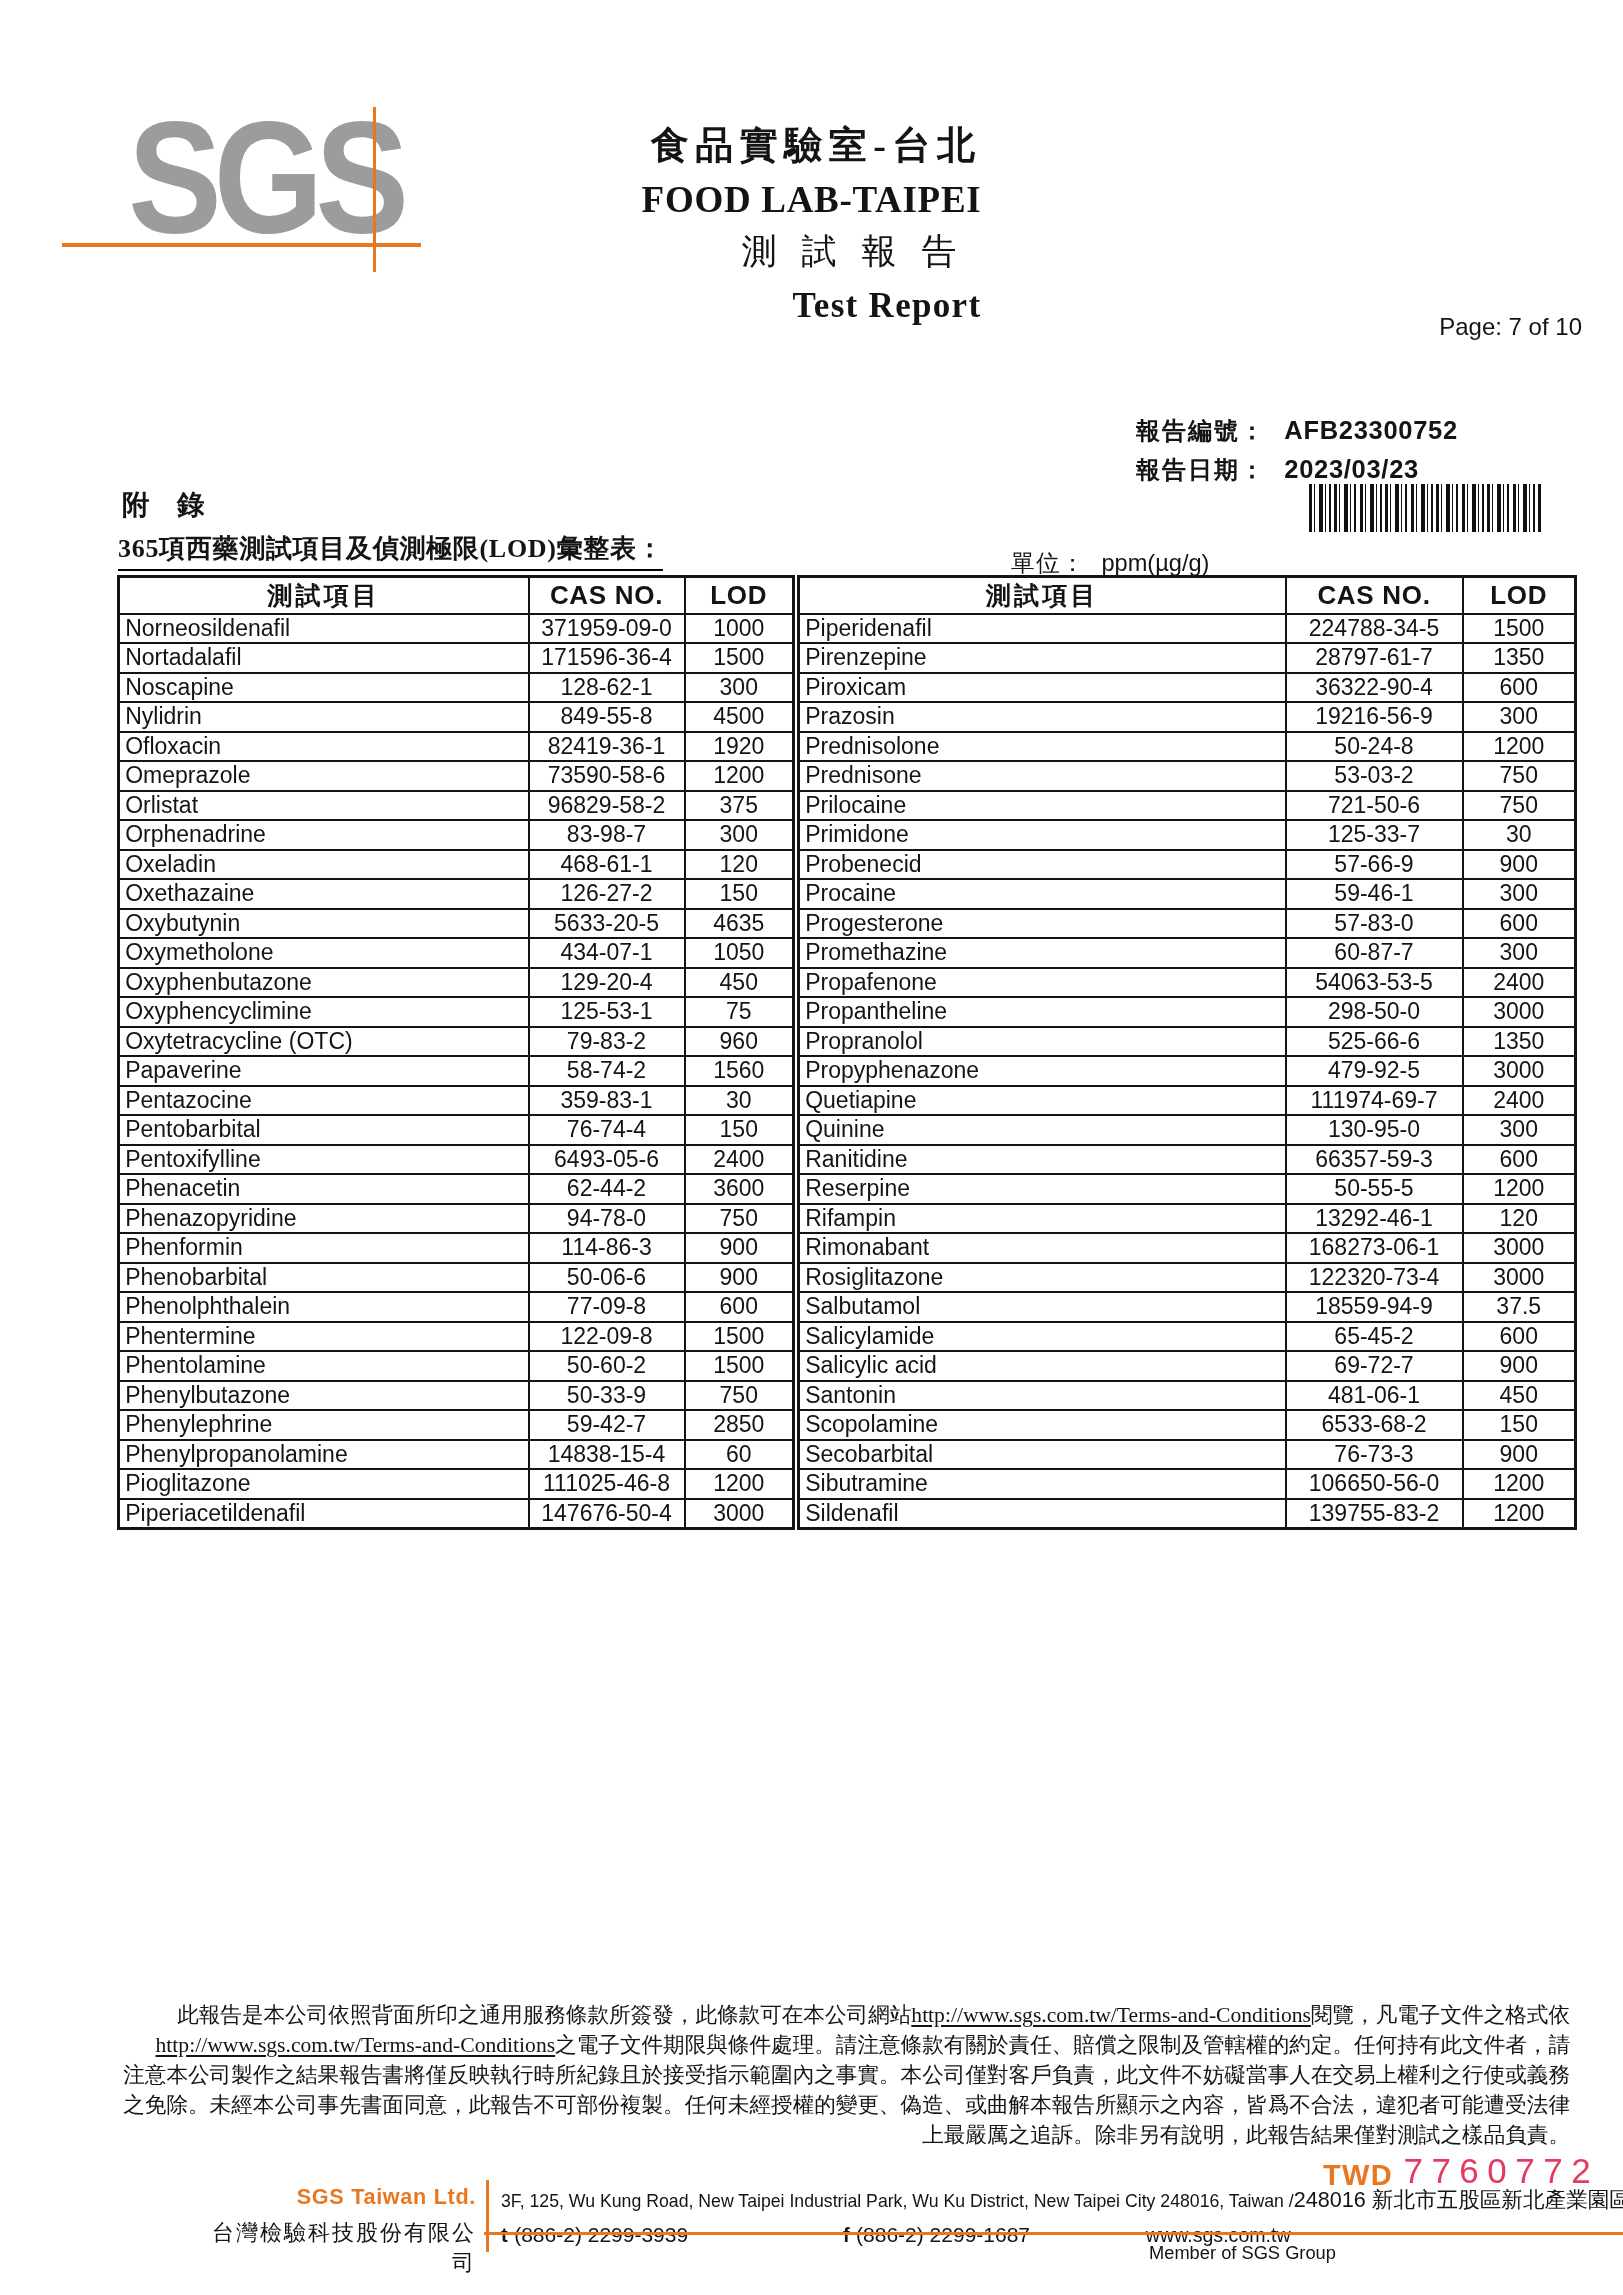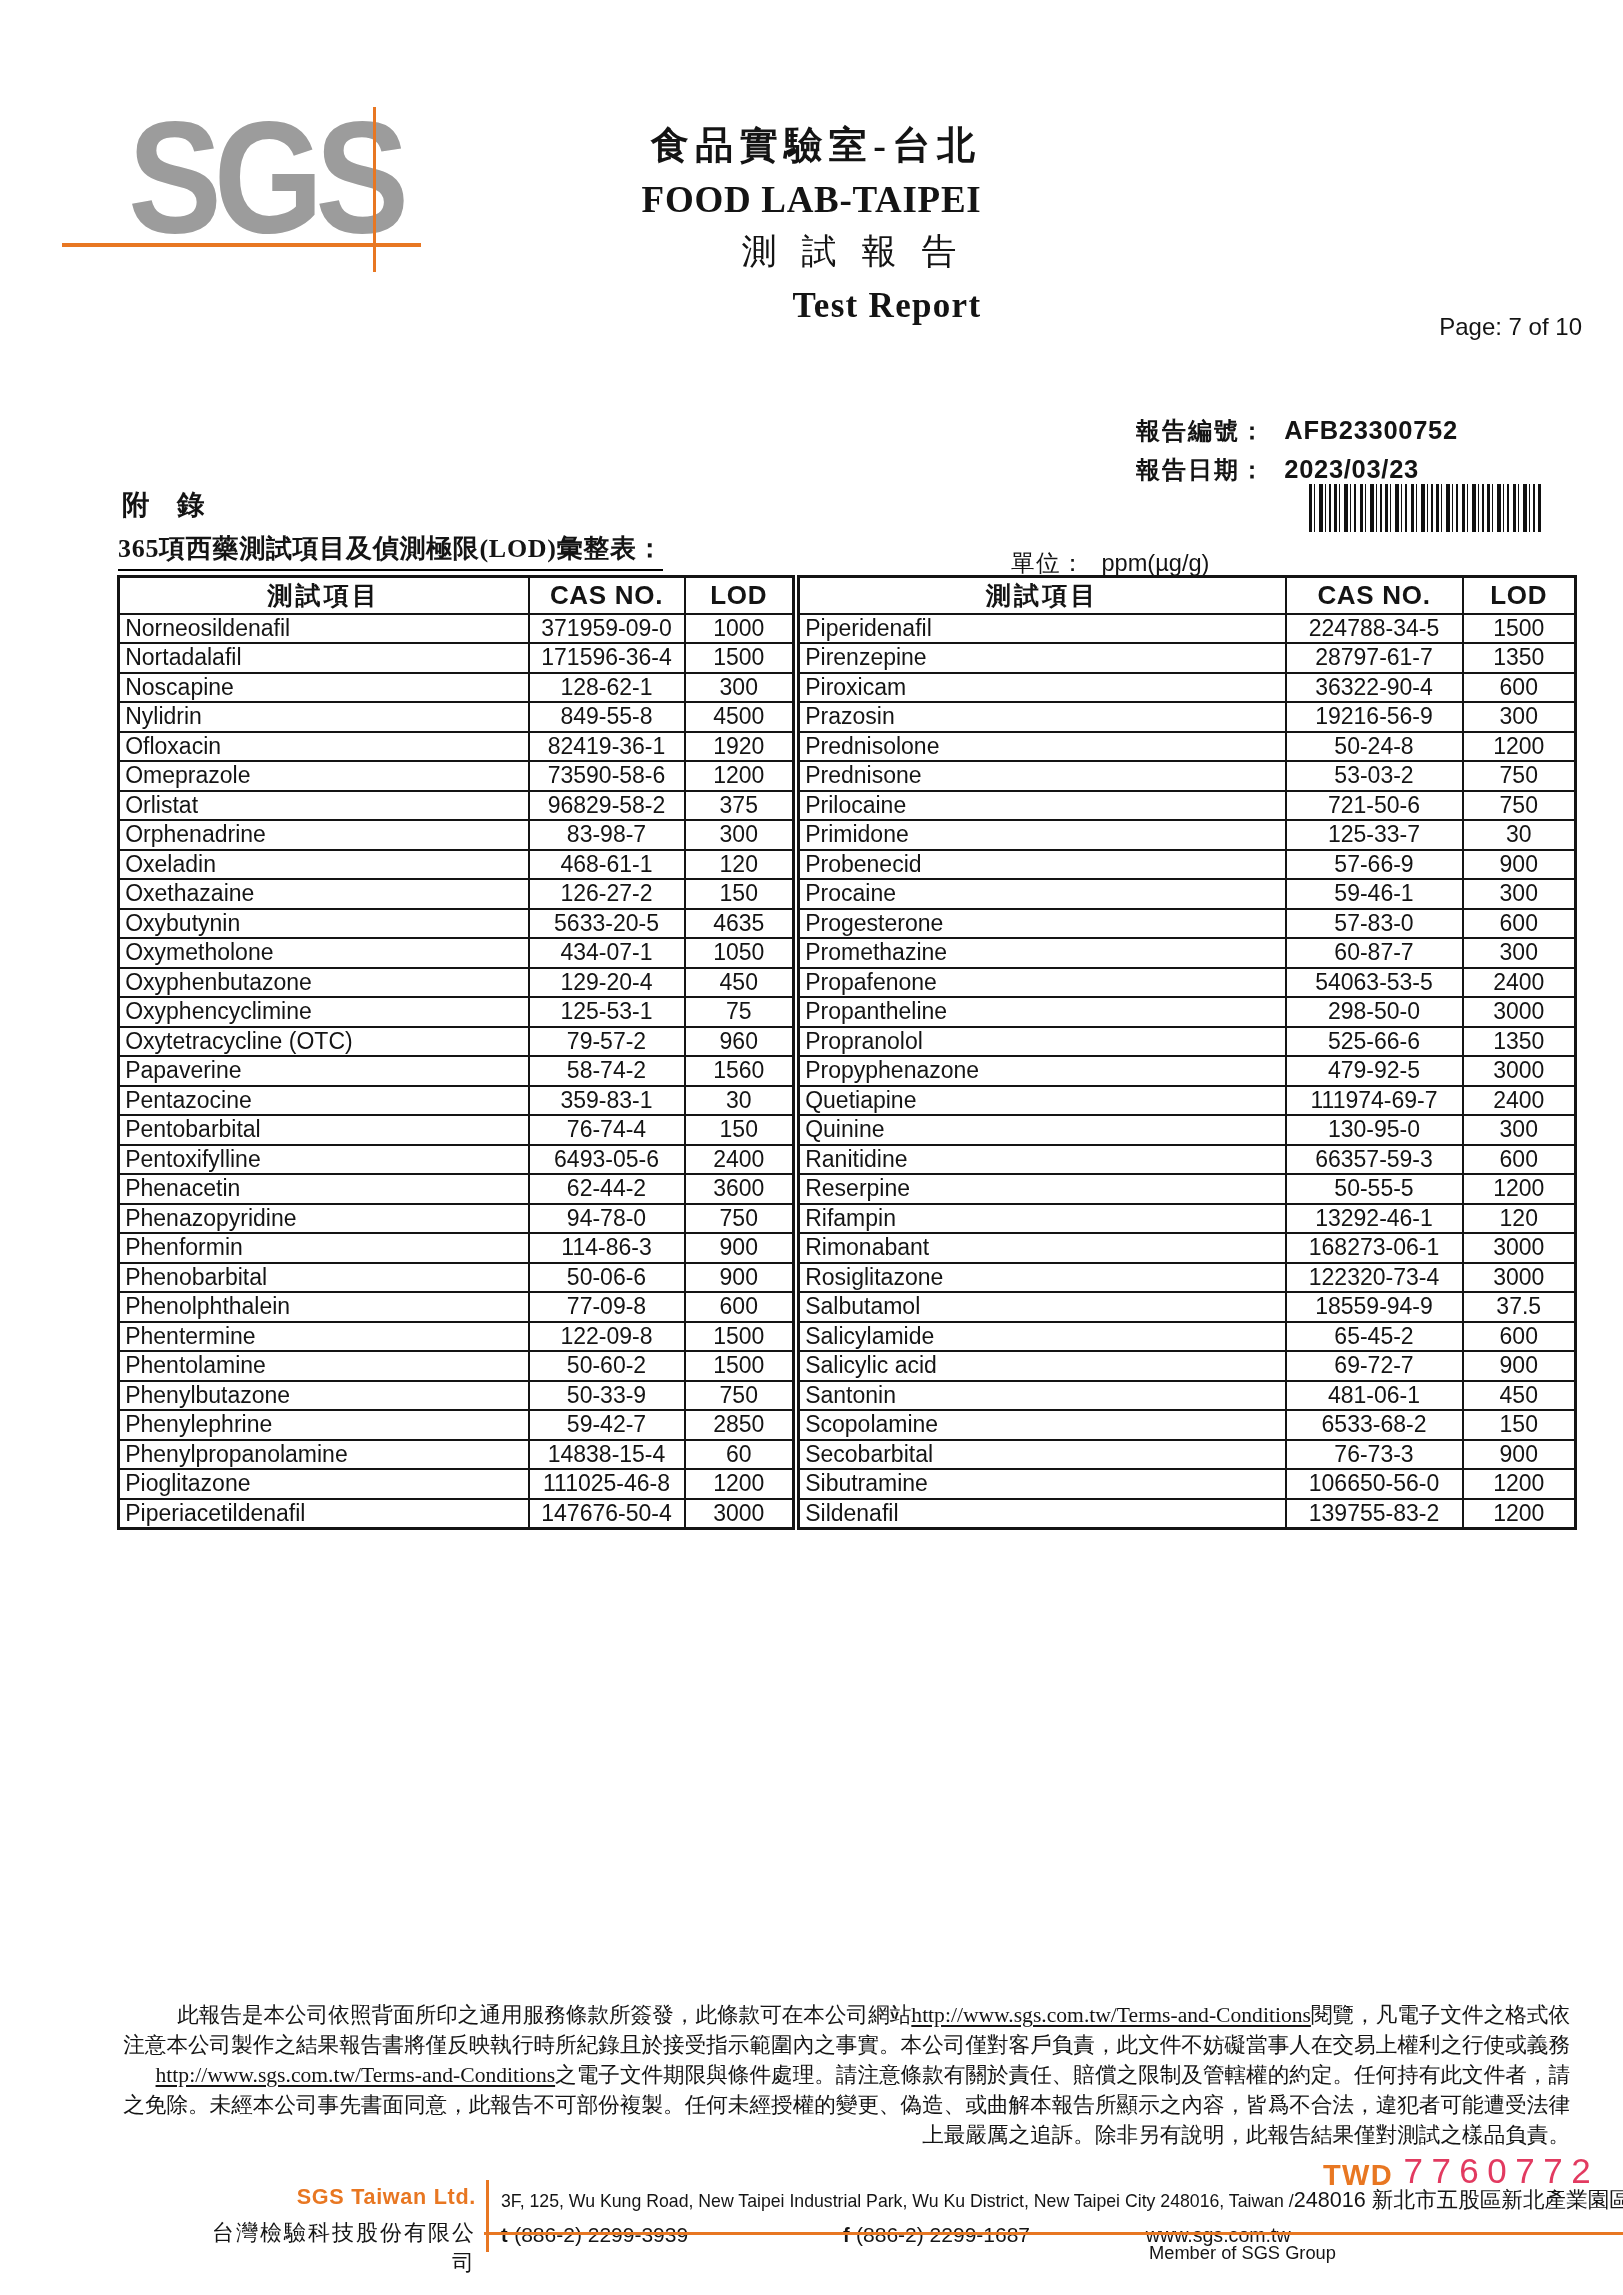--- a/index.html
+++ b/index.html
@@ -210,21 +210,21 @@
           <td class="cas-cell">129-20-4</td>
           <td class="lod-cell">450</td>
         </tr>
         <tr>
           <td class="name-cell">Oxyphencyclimine</td>
           <td class="cas-cell">125-53-1</td>
           <td class="lod-cell">75</td>
         </tr>
         <tr>
           <td class="name-cell">Oxytetracycline (OTC)</td>
-          <td class="cas-cell">79-57-2</td>
+          <td class="cas-cell">79-83-2</td>
           <td class="lod-cell">960</td>
         </tr>
         <tr>
           <td class="name-cell">Papaverine</td>
           <td class="cas-cell">58-74-2</td>
           <td class="lod-cell">1560</td>
         </tr>
         <tr>
           <td class="name-cell">Pentazocine</td>
           <td class="cas-cell">359-83-1</td>
@@ -471,22 +471,22 @@
           <td class="name-cell">Sildenafil</td>
           <td class="cas-cell">139755-83-2</td>
           <td class="lod-cell">1200</td>
         </tr>
       </tbody>
   </table>
 </div>
 
 <div class="abs disclaimer">
   <div class="dline"><span>此報告是本公司依照背面所印之通用服務條款所簽發，此條款可在本公司網站</span><span class="dis-url">http://www.sgs.com.tw/Terms-and-Conditions</span><span>閱覽，凡電子文件之格式依</span></div>
+  <div class="dline"><span class="dis-url">http://www.sgs.com.tw/Terms-and-Conditions</span><span>之電子文件期限與條件處理。請注意條款有關於責任、賠償之限制及管轄權的約定。任何持有此文件者，請</span></div>
   <div class="dline">注意本公司製作之結果報告書將僅反映執行時所紀錄且於接受指示範圍內之事實。本公司僅對客戶負責，此文件不妨礙當事人在交易上權利之行使或義務</div>
-  <div class="dline"><span class="dis-url">http://www.sgs.com.tw/Terms-and-Conditions</span><span>之電子文件期限與條件處理。請注意條款有關於責任、賠償之限制及管轄權的約定。任何持有此文件者，請</span></div>
   <div class="dline">之免除。未經本公司事先書面同意，此報告不可部份複製。任何未經授權的變更、偽造、或曲解本報告所顯示之內容，皆爲不合法，違犯者可能遭受法律</div>
   <div class="dline">上最嚴厲之追訴。除非另有說明，此報告結果僅對測試之樣品負責。</div>
 </div>
 
 <div class="abs stamp">
   <span class="stamp-cur">TWD</span>
   <span class="stamp-num">7760772</span>
 </div>
 
 <div class="abs footer-left">

